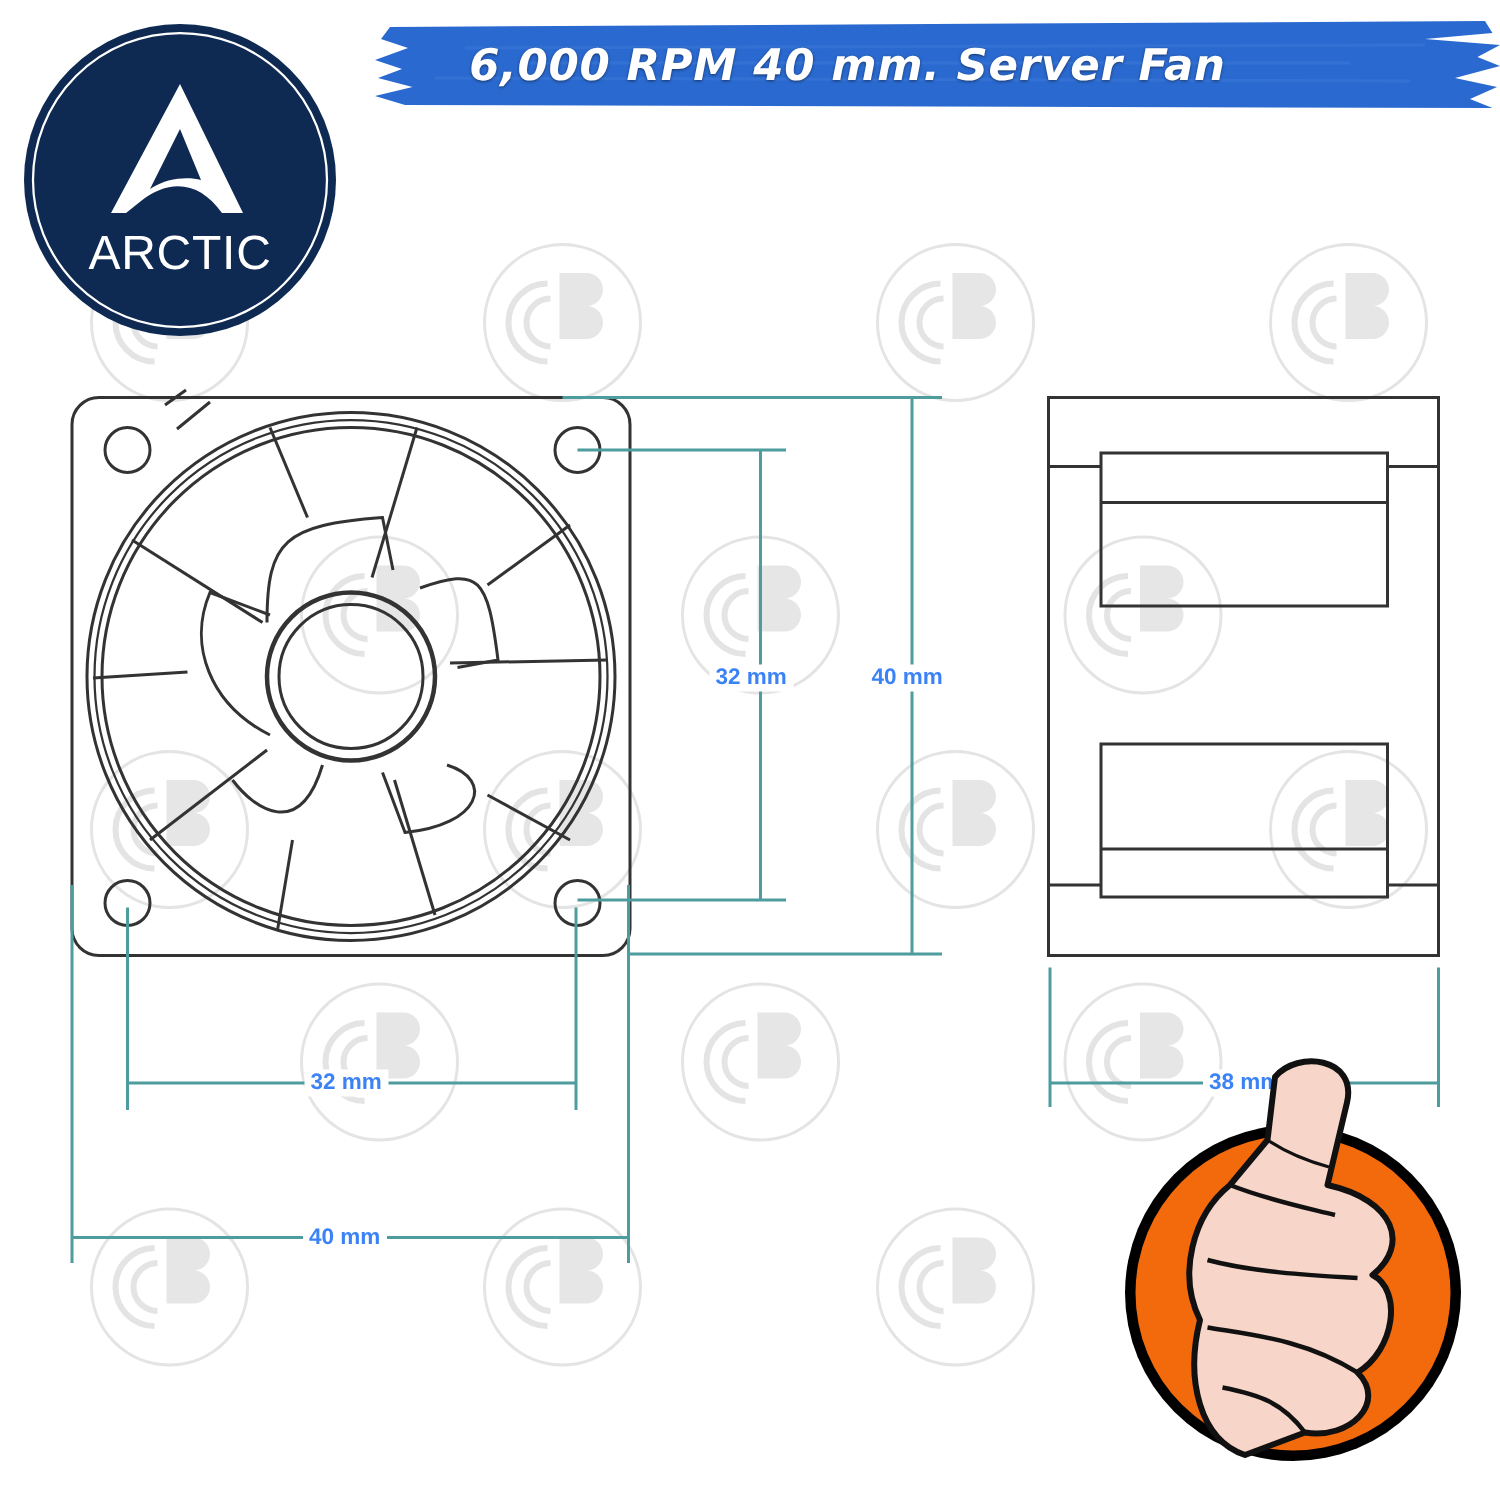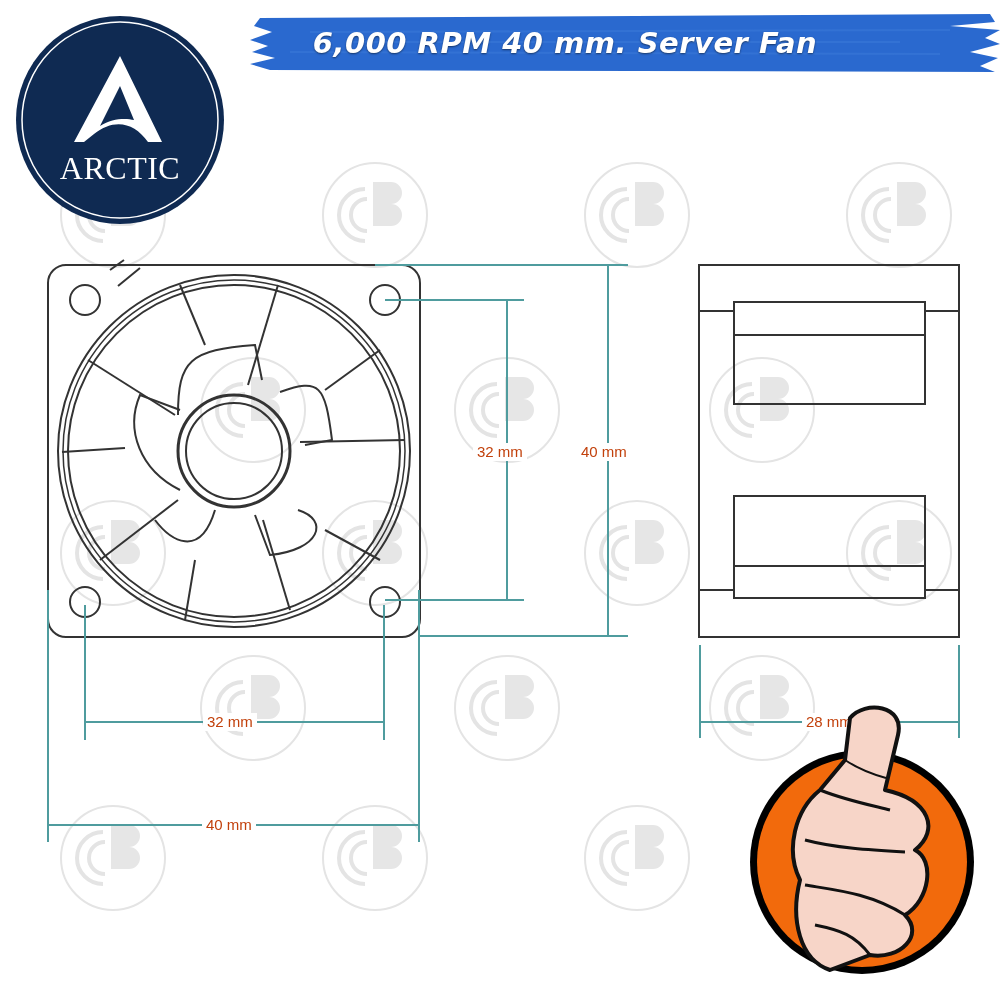--- a/index.html
+++ b/index.html
@@ -1,22 +1,22 @@
 <!DOCTYPE html>
 <html><head>
 <meta charset="utf-8">
 <style>
   html,body{margin:0;padding:0;background:#fff;}
   body{width:1000px;height:1000px;position:relative;overflow:hidden;font-family:"Liberation Sans",sans-serif;}
   .abs{position:absolute;}
   .banner{left:250px;top:12px;width:750px;height:62px;font-style:italic;}
   .banner-title{position:absolute;left:0;top:0;width:780px;height:62px;display:flex;align-items:center;justify-content:center;color:#fff;font-family:"DejaVu Sans",sans-serif;font-weight:bold;font-size:29px;letter-spacing:0.5px;text-shadow:0 1px 2px rgba(0,0,0,.5);padding-right:150px;box-sizing:border-box;}
   .logo{left:14px;top:14px;width:212px;height:212px;}
-  .logo-text{position:absolute;left:0;top:136px;width:212px;text-align:center;color:#fff;font-family:Liberation Serif, serif;font-size:32px;letter-spacing:0.5px;}
-  .dim-label{position:absolute;color:#c2410c;font-family:"Liberation Sans",sans-serif;font-size:15px;background:#fff;padding:0 4px;line-height:18px;white-space:nowrap;}
+  .logo-text{position:absolute;left:0;top:136px;width:212px;text-align:center;color:#fff;font-family:Liberation Sans, sans-serif;font-size:32px;letter-spacing:0.5px;}
+  .dim-label{position:absolute;color:#3b82f6;font-family:"Liberation Sans",sans-serif;font-size:15px;background:#fff;padding:0 4px;line-height:18px;white-space:nowrap;font-weight:bold;}
   svg{position:absolute;left:0;top:0;}
 </style>
 </head>
 <body>
 
 <svg width="1000" height="1000">
   <defs>
     <g id="wm">
       <circle cx="0" cy="0" r="52" fill="none" stroke="#e4e4e4" stroke-width="2"></circle>
       <path d="M-10,-26 A26,26 0 1,0 -10,26" fill="none" stroke="#e4e4e4" stroke-width="4"></path>
@@ -132,21 +132,21 @@
     <line x1="700" y1="645" x2="700" y2="738"></line>
     <line x1="959" y1="645" x2="959" y2="738"></line>
     <line x1="700" y1="722" x2="959" y2="722"></line>
   </g>
 </svg>
 
 <div class="dim-label" style="left:473px;top:443px;">32 mm</div>
 <div class="dim-label" style="left:577px;top:443px;">40 mm</div>
 <div class="dim-label" style="left:203px;top:713px;">32 mm</div>
 <div class="dim-label" style="left:202px;top:816px;">40 mm</div>
-<div class="dim-label" style="left:802px;top:713px;">28 mm</div>
+<div class="dim-label" style="left:802px;top:713px;">38 mm</div>
 
 <svg width="1000" height="1000">
   <circle cx="862" cy="862" r="112" fill="#000"></circle>
   <circle cx="862" cy="862" r="105" fill="#f26a0c"></circle>
   <g>
     <path d="M850,718 C865,700 905,705 898,735 L885,790 C930,800 940,830 915,850 C935,860 930,900 905,915 C925,935 900,960 870,955 L830,970 C800,960 790,920 800,880 C785,850 795,810 820,790 L845,760 Z" fill="#f7d5c8" stroke="#111" stroke-width="4" stroke-linejoin="round"></path>
     <path d="M820,790 C845,800 870,805 890,810 M805,840 C835,848 870,850 905,852 M805,885 C835,890 870,893 905,915 M815,925 C840,930 855,935 870,955" fill="none" stroke="#111" stroke-width="3"></path>
     <path d="M845,760 C860,770 875,775 886,778" fill="none" stroke="#111" stroke-width="2"></path>
   </g>
 </svg>

